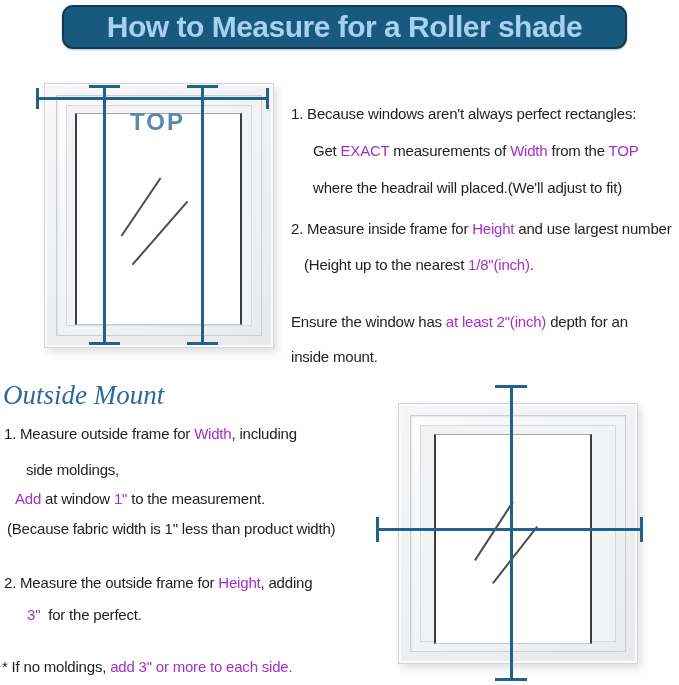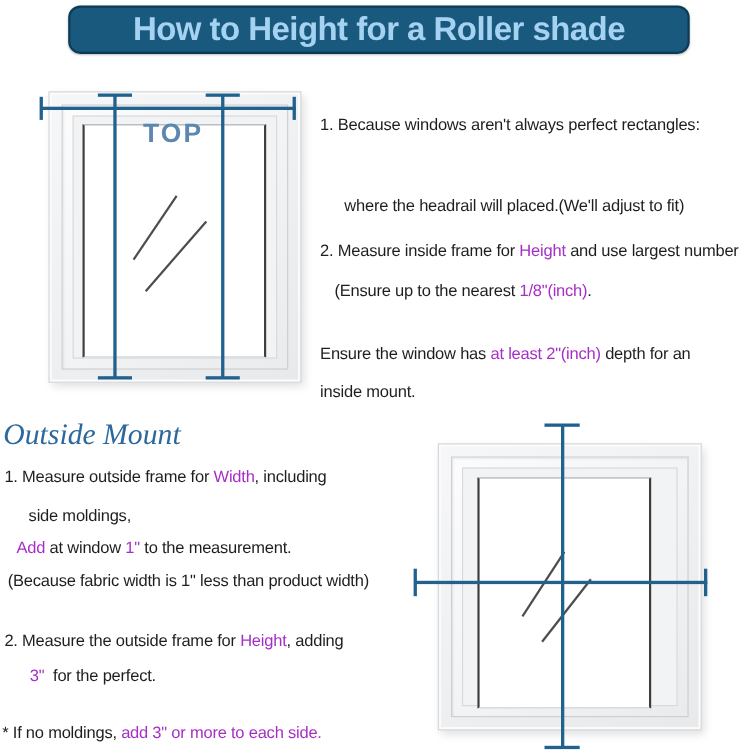--- a/index.html
+++ b/index.html
@@ -52,21 +52,21 @@
     position:absolute;font-size:24px;font-weight:bold;letter-spacing:2px;
     color:#5c87af;
   }
 </style>
 </head>
 <body>
 
 <div id="stage">
 
   <div class="banner">
-    <span>How to Height for a Roller shade</span>
+    <span>How to Measure for a Roller shade</span>
   </div>
 
   <div class="win" style="left:44px;top:83px;width:228px;height:263px;">
     <div class="f2"></div>
     <div class="f3"></div>
     <div class="glass" style="left:30px;right:31px;top:29px;bottom:22px;">
       <div class="refl" style="left:63px;top:58px;height:70px;transform:rotate(34deg);"></div>
       <div class="refl" style="left:82px;top:77px;height:84px;transform:rotate(41deg);"></div>
     </div>
   </div>
@@ -79,26 +79,27 @@
   <div class="mline" style="left:89px;top:85px;width:31px;height:3px;"></div>
   <div class="mline" style="left:89px;top:342px;width:31px;height:3px;"></div>
   <div class="mline" style="left:201px;top:87px;width:3px;height:257px;"></div>
   <div class="mline" style="left:187px;top:85px;width:31px;height:3px;"></div>
   <div class="mline" style="left:187px;top:342px;width:31px;height:3px;"></div>
   <div class="top-label" style="left:130px;top:108px;">TOP</div>
 
 
   <div class="line" style="left:291px;top:104px;"><span>1. Because windows aren't always perfect rectangles:</span></div>
 
+  <div class="line" style="left:313px;top:141px;"><span>Get </span><span class="p">EXACT</span><span> measurements of </span><span class="p">Width</span><span> from the </span><span class="p">TOP</span></div>
 
   <div class="line" style="left:313px;top:178px;"><span>where the headrail will placed.(We'll adjust to fit)</span></div>
 
   <div class="line" style="left:291px;top:219px;"><span>2. Measure inside frame for </span><span class="p">Height</span><span> and use largest number</span></div>
 
-  <div class="line" style="left:304px;top:255px;"><span>(Ensure up to the nearest </span><span class="p">1/8"(inch)</span><span>.</span></div>
+  <div class="line" style="left:304px;top:255px;"><span>(Height up to the nearest </span><span class="p">1/8"(inch)</span><span>.</span></div>
 
   <div class="line" style="left:291px;top:312px;"><span>Ensure the window has </span><span class="p">at least 2"(inch)</span><span> depth for an</span></div>
 
   <div class="line" style="left:291px;top:347px;"><span>inside mount.</span></div>
 
   <div class="mount-heading" style="left:3px;top:380px;">Outside Mount</div>
 
   <div class="line" style="left:4px;top:424px;"><span>1. Measure outside frame for </span><span class="p">Width</span><span>, including</span></div>
 
   <div class="line" style="left:26px;top:460px;"><span>side moldings,</span></div>

